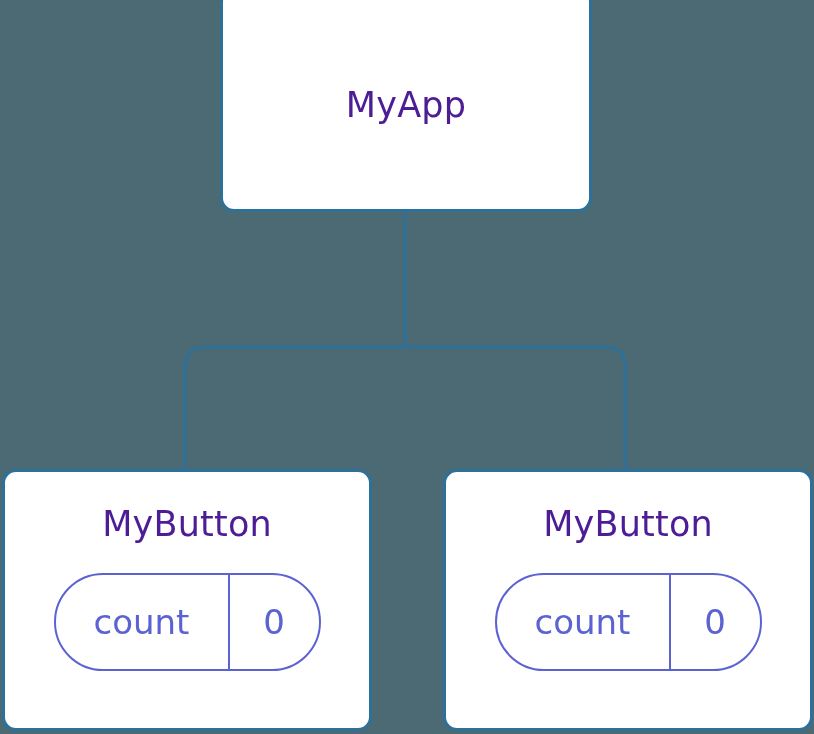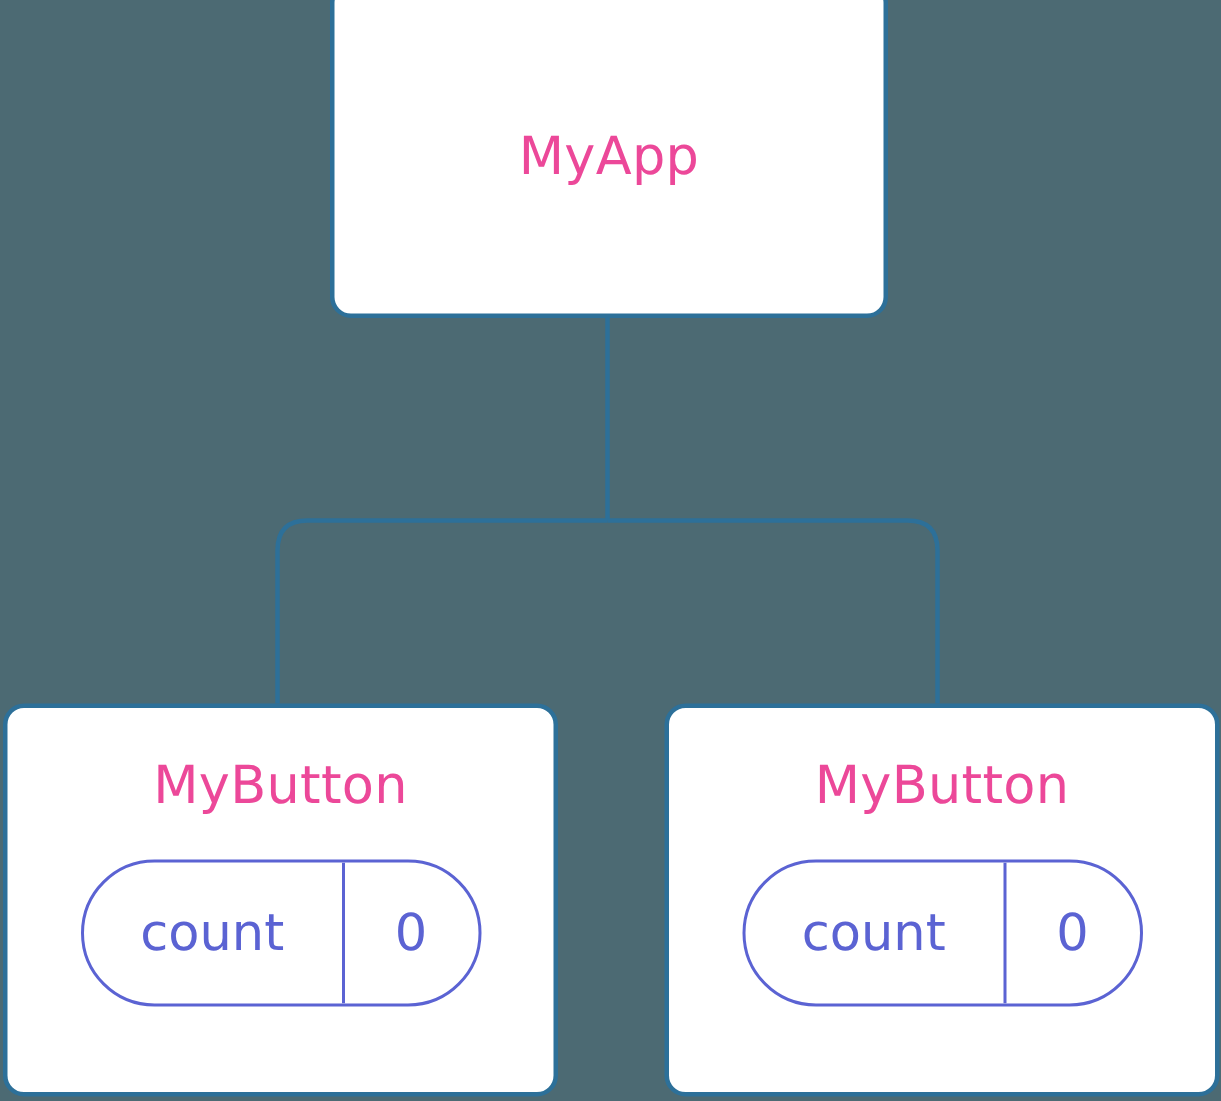--- a/index.html
+++ b/index.html
@@ -37,21 +37,21 @@
     background: #ffffff;
     border: 3px solid #2d7099;
     border-radius: 14px;
     box-sizing: border-box;
     display: flex;
     flex-direction: column;
     align-items: center;
   }
 
   .node-title {
-    color: #ec4899;
+    color: #4c1d95;
     font-size: 35px;
     font-weight: 400;
     letter-spacing: 0.2px;
     line-height: 1;
     white-space: nowrap;
   }
 
   
   #node-root {
     left: 220px;

